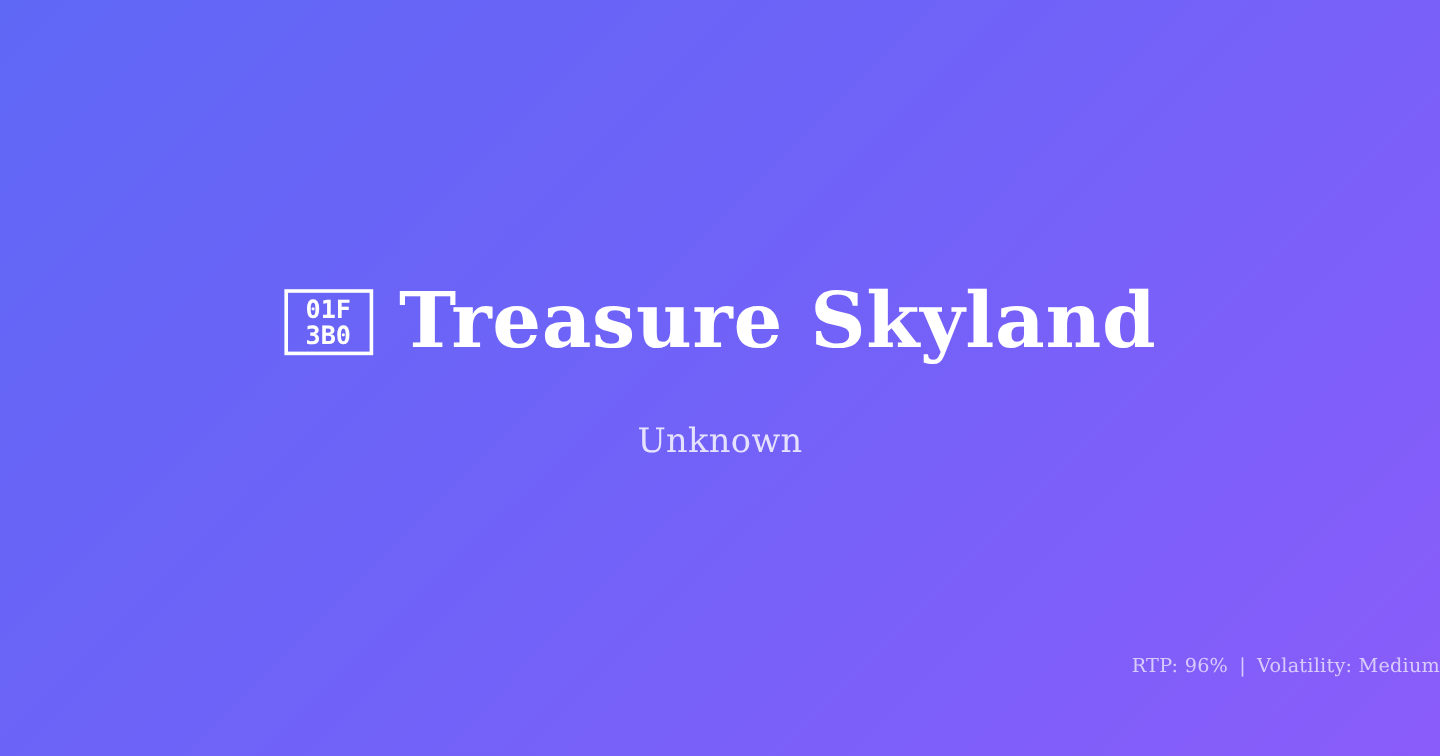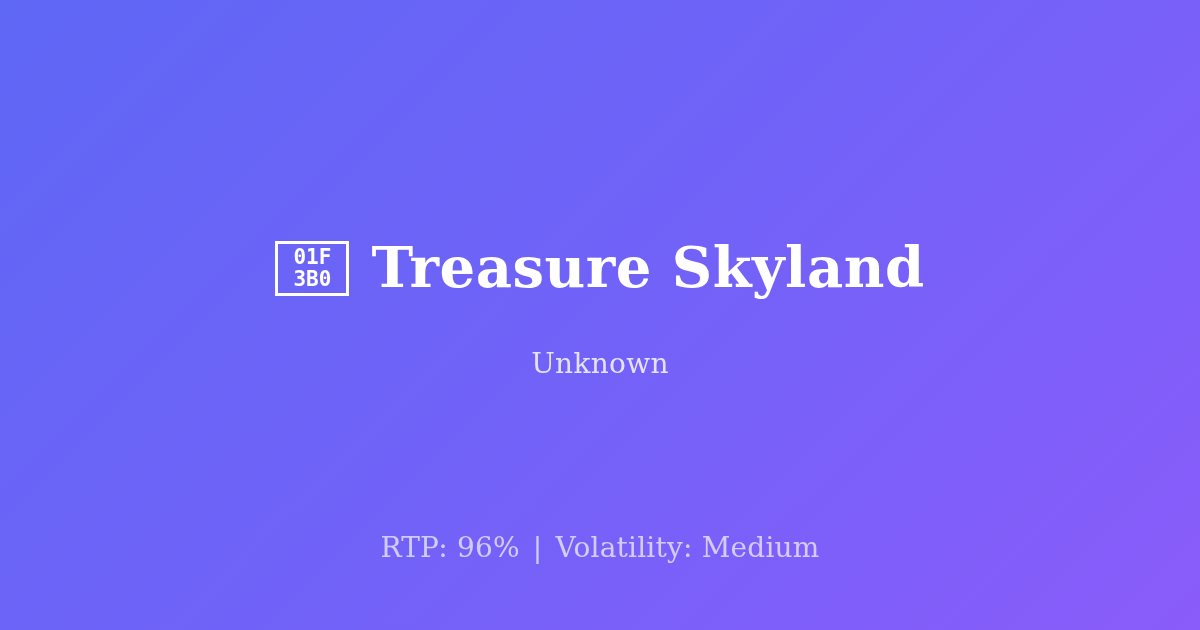--- a/index.html
+++ b/index.html
@@ -75,21 +75,21 @@
   }
 
   .tofu-glyph .tofu-row {
     display: block;
     height: 22px;
     line-height: 22px;
   }
 
   .game-title {
     font-family: "DejaVu Serif", "Liberation Serif", serif;
-    font-size: 56px;
+    font-size: 64px;
     font-weight: 700;
     color: #ffffff;
     letter-spacing: 0.5px;
     white-space: nowrap;
     margin: 0;
   }
 
   .game-provider {
     margin-top: 50px;
     font-family: "DejaVu Serif", "Liberation Serif", serif;
@@ -99,23 +99,23 @@
     letter-spacing: 0.3px;
     white-space: nowrap;
   }
 
   
   .meta-footer {
     position: absolute;
     left: 0;
     right: 0;
     bottom: 66px;
-    text-align: center;
+    text-align: right;
     font-family: "DejaVu Serif", "Liberation Serif", serif;
-    font-size: 28px;
+    font-size: 16px;
     font-weight: 400;
     color: rgba(255, 255, 255, 0.68);
     letter-spacing: 0.2px;
     white-space: nowrap;
   }
 
   .meta-footer .meta-sep {
     padding: 0 4px;
   }
 </style>

